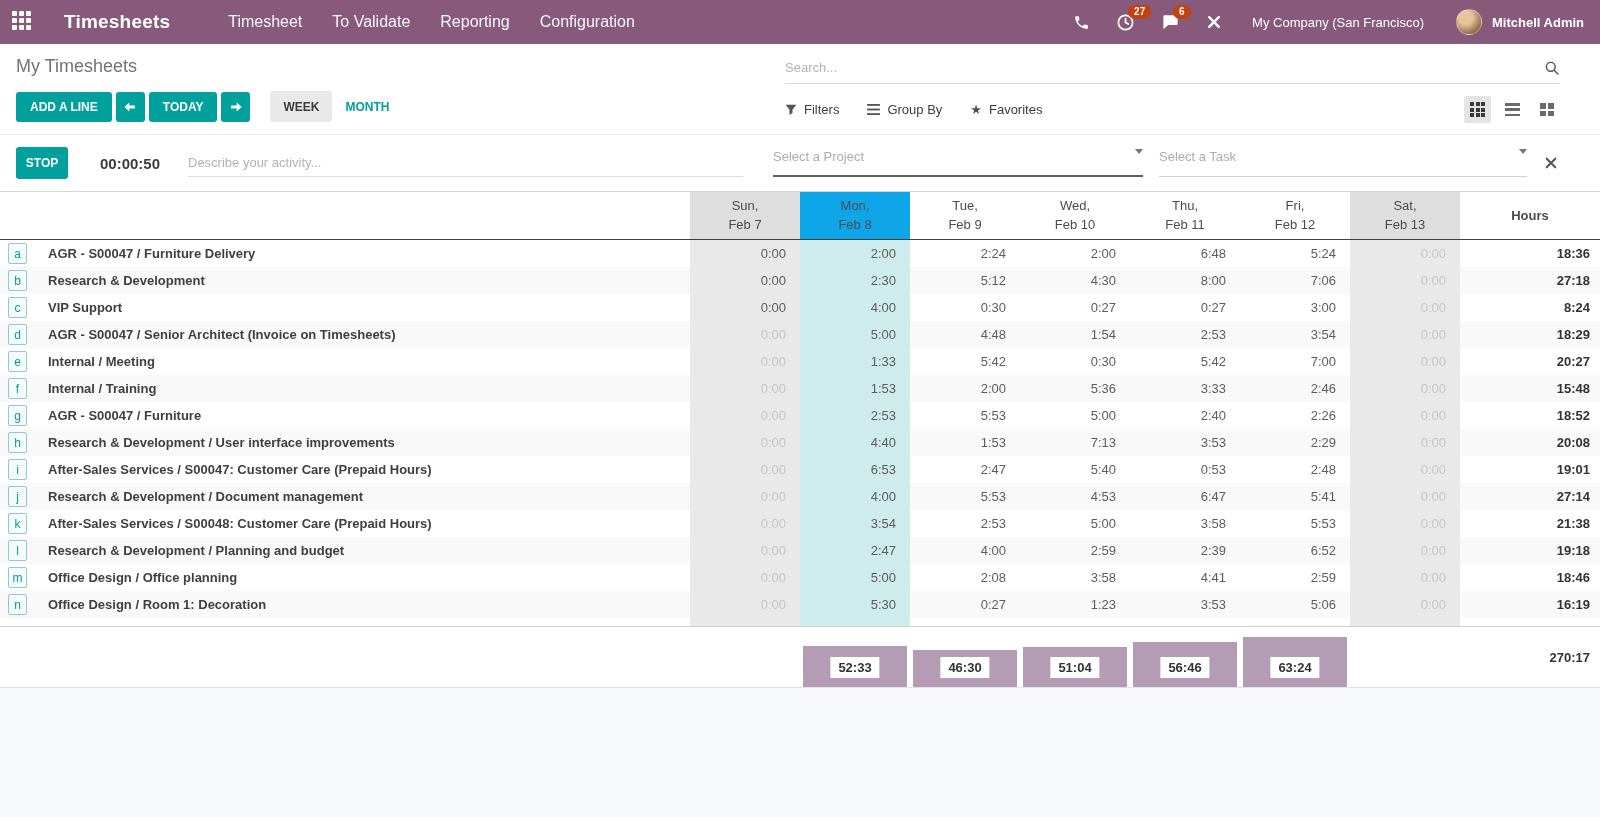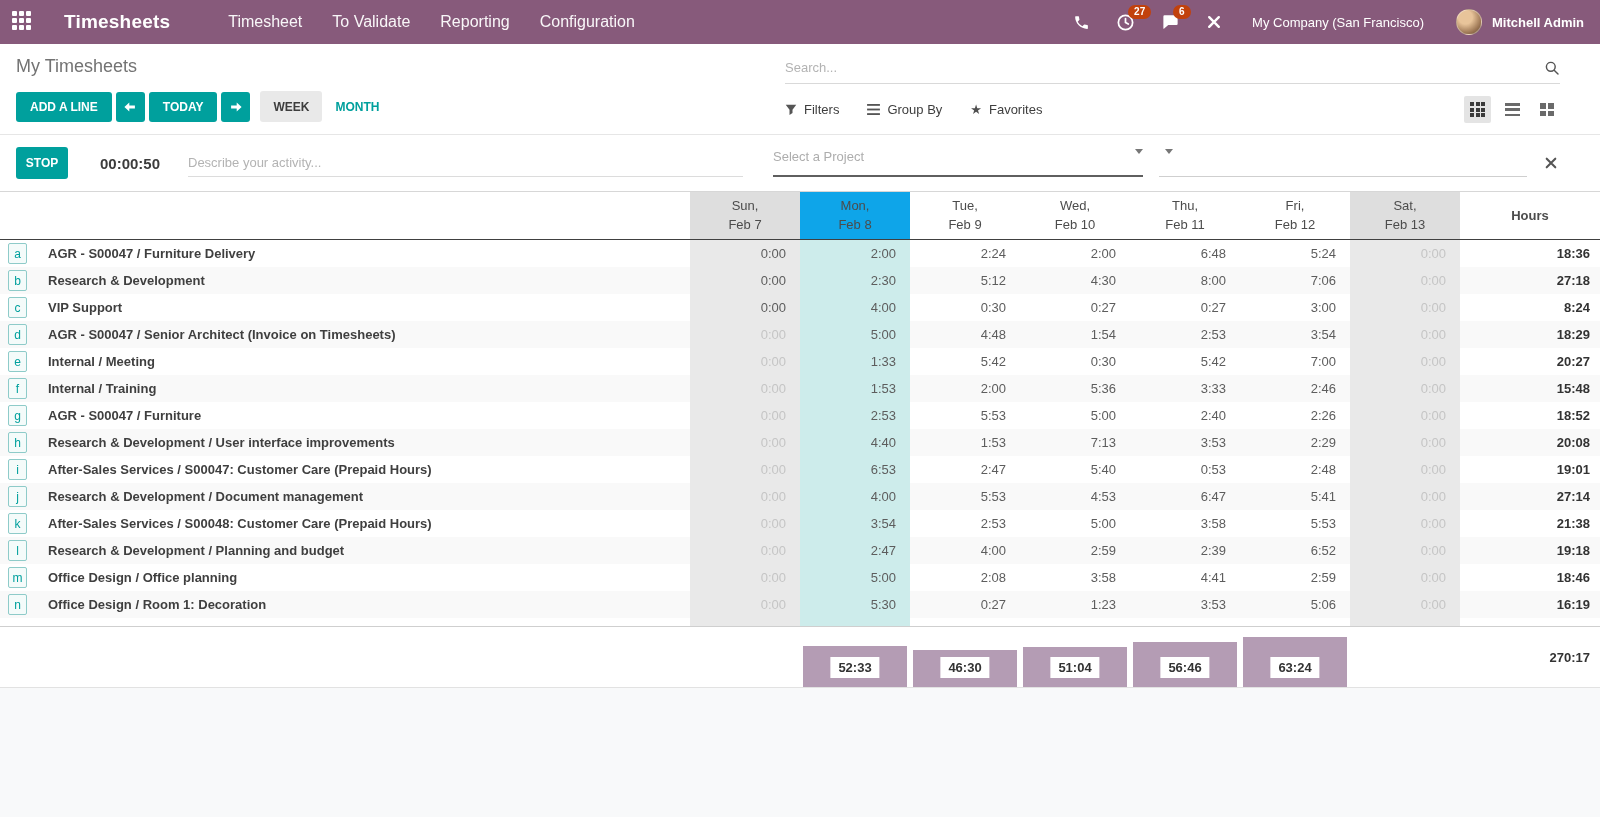--- a/index.html
+++ b/index.html
@@ -30,21 +30,21 @@
   .control-zone { display:flex; height:90px; }
   .cz-left { flex:0 0 785px; padding:12px 0 0 16px; }
   .cz-right { flex:1; padding:8px 40px 0 0; }
   .breadcrumb { font-size:18px; font-weight:400; color:#737373; margin-bottom:14px; }
   .btn-row { display:flex; align-items:center; }
   .btn { border:none; cursor:pointer; font-family:inherit; }
   .btn-teal { background:#00A09D; color:#fff; font-size:12px; font-weight:bold; height:30px;
     padding:0 14px; border-radius:3px; margin-right:4px; display:flex; align-items:center; }
   .btn-arrow { width:29px; padding:0; justify-content:center; }
   .btn-week { background:#e9e9e9; color:#3d3d3d; font-size:12px; font-weight:bold; height:31px;
-    padding:8px 13px; border-radius:3px; margin-left:6px; }
+    padding:8px 13px; border-radius:3px; margin-left:16px; }
   .btn-month { background:transparent; color:#00A09D; font-size:12px; font-weight:bold;
     height:31px; padding:0 13px; }
   .search-wrap { position:relative; border-bottom:1px solid #d9d9d9; height:32px;
     display:flex; align-items:center; margin-bottom:12px; }
   .search-input { border:none; outline:none; flex:1; font-size:13px; font-family:inherit; color:#444; }
   .search-input::placeholder { color:#b3b3b3; }
   .filter-row { display:flex; align-items:center; }
   .facet { display:flex; align-items:center; margin-right:28px; cursor:pointer; color:#3e3e3e; font-size:13px; }
   .facet svg, .facet .star { margin-right:7px; }
   .star { color:#4f4f4f; font-size:13px; }
@@ -255,20 +255,21 @@
 
 <div class="timer-row">
   <button class="btn btn-stop">STOP</button>
   <span class="timer-time">00:00:50</span>
   <input class="activity-input" placeholder="Describe your activity..." style="">
   <div class="select sel-project">
     <span class="ph">Select a Project</span>
     <span class="caret"></span>
   </div>
   <div class="select sel-task">
+    <span class="ph">Select a Task</span>
     <span class="caret"></span>
   </div>
   <span class="timer-close">
     <svg width="12" height="12" viewBox="0 0 14 14" stroke="#555" stroke-width="2.4" stroke-linecap="round">
         <path d="M2 2l10 10M12 2L2 12"></path>
       </svg>
   </span>
 </div>
 
 <div class="grid">

